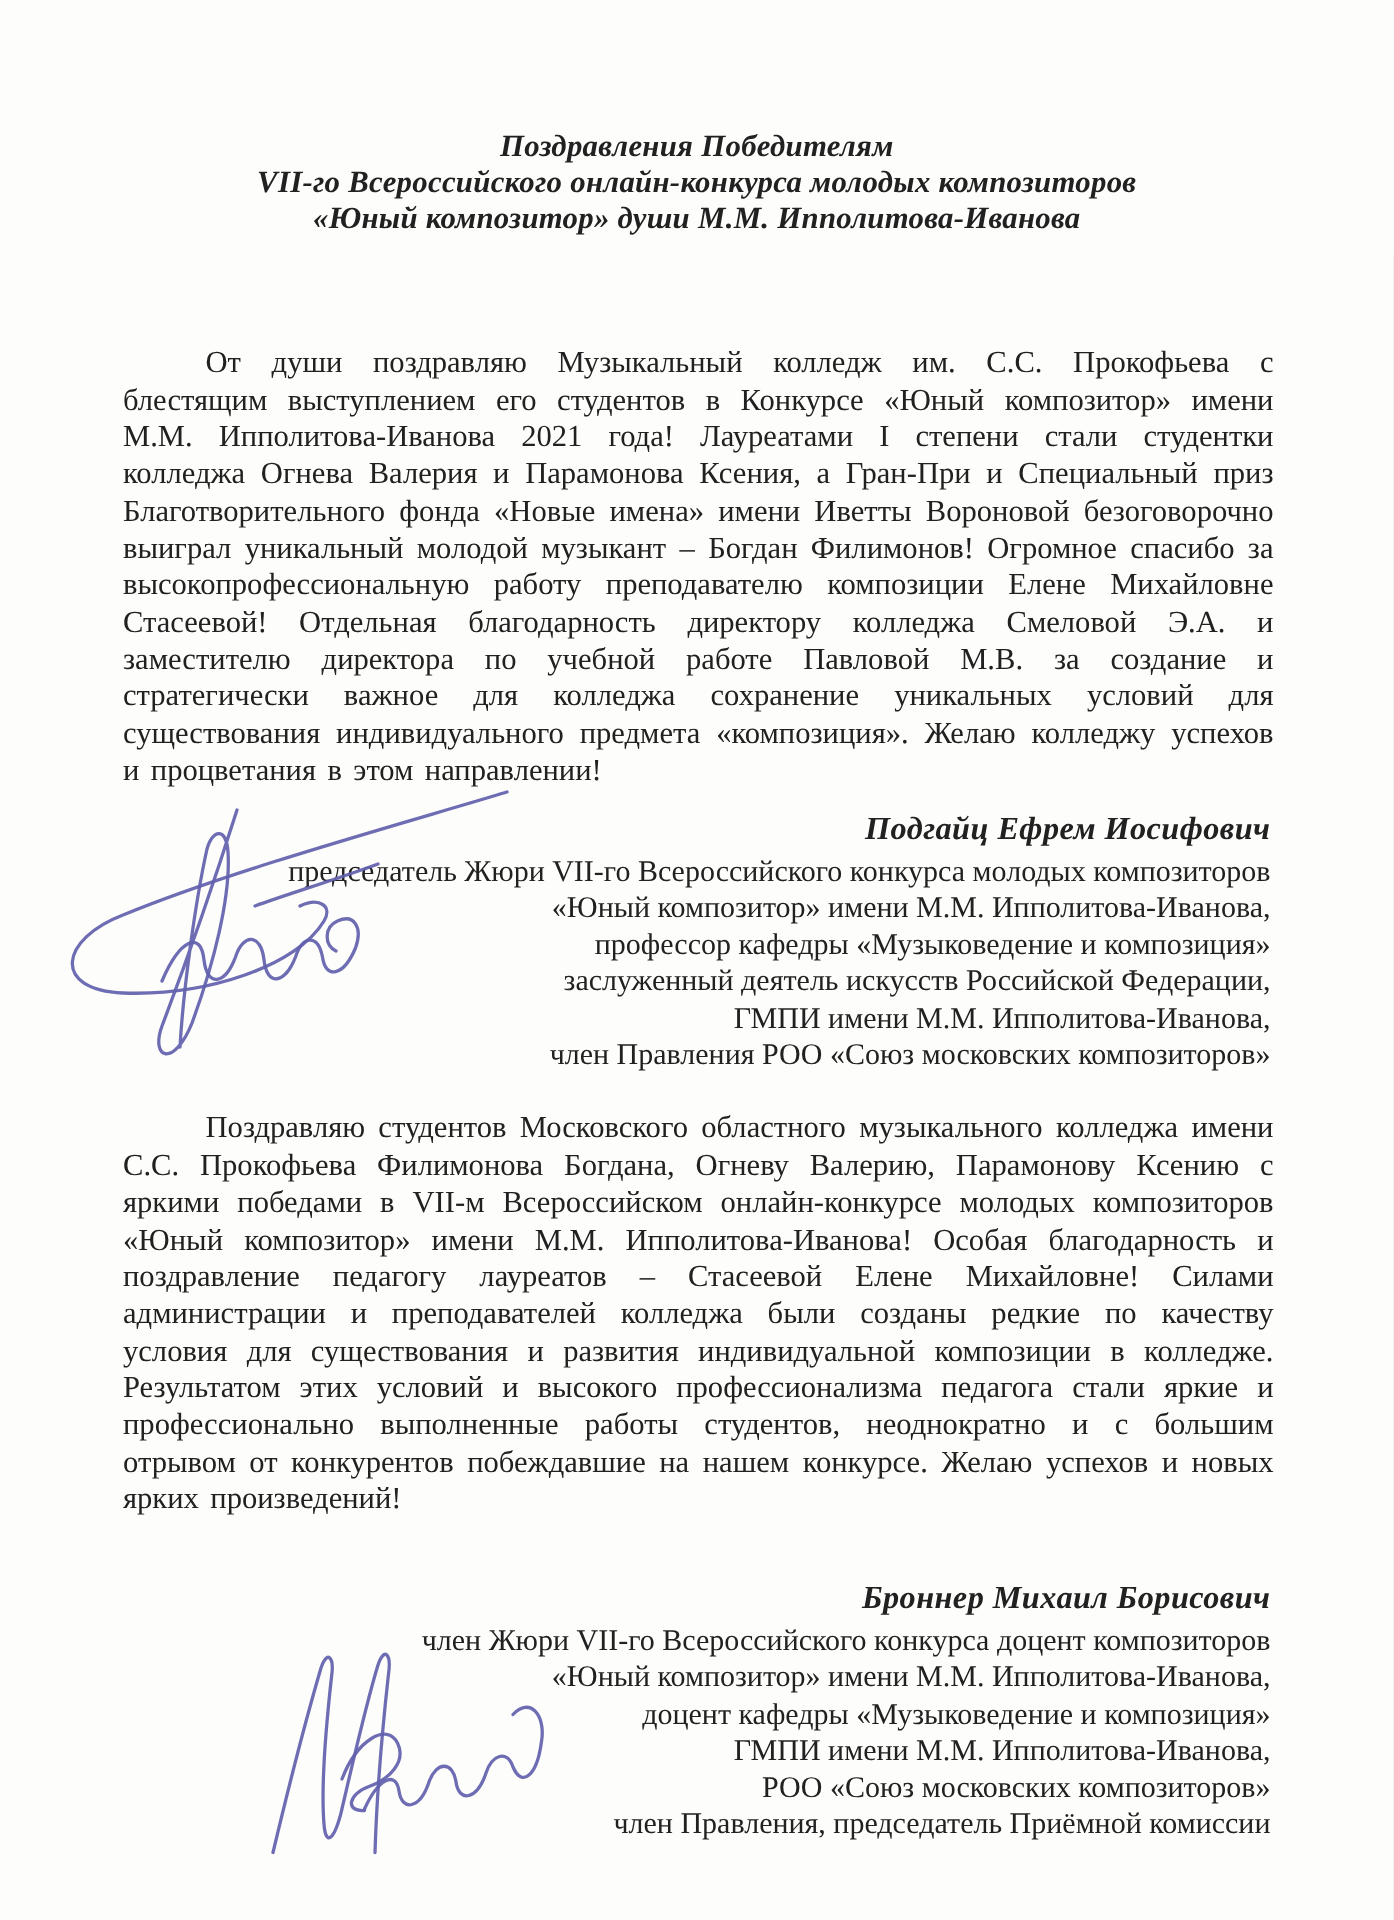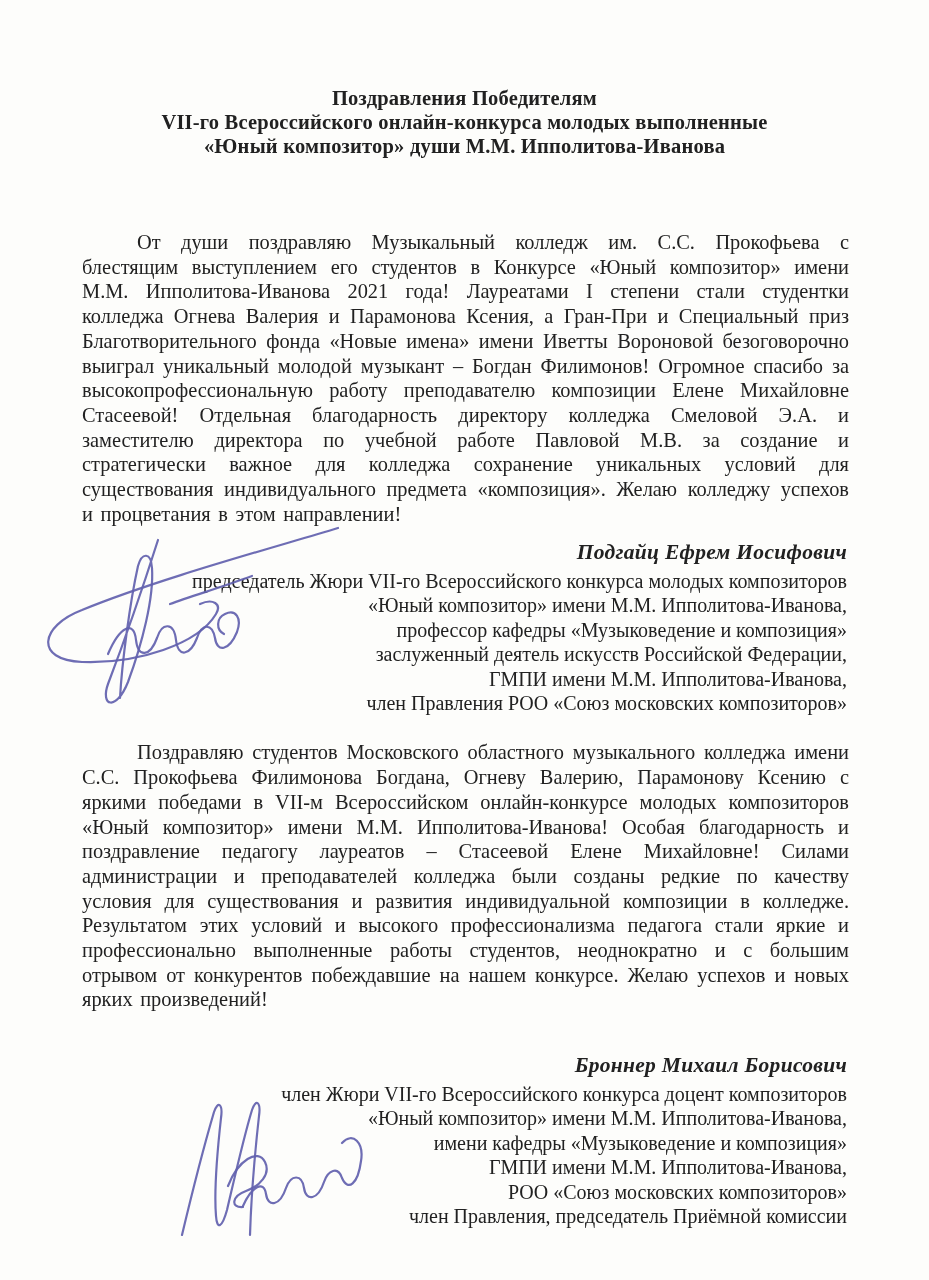--- a/index.html
+++ b/index.html
@@ -12,20 +12,21 @@
     font-family:"Liberation Serif","DejaVu Serif",serif;
     overflow:hidden;
   }
   .title-block {
     position:absolute; top:87px; left:0; right:0;
     text-align:center;
     font-weight:bold;
     font-size:20.5px;
     line-height:23.8px;
     letter-spacing:0.2px;
+    font-style:italic;
   }
   .para {
     position:absolute; left:82px; width:767px;
     text-align:justify;
     font-size:20.4px;
     line-height:24.7px;
     text-indent:55px;
     word-spacing:2.5px;
   }
   #paragraph-1 { top:198px;margin-top:32px; }
@@ -58,21 +59,21 @@
   #ink-1 { left:20px; top:512px; }
   #ink-2 { left:170px; top:1088px; }
 </style>
 </head>
 <body>
 
 <div class="page">
 
   <div class="title-block">
     <div>Поздравления Победителям</div>
-    <div>VII-го Всероссийского онлайн-конкурса молодых выполненные</div>
+    <div>VII-го Всероссийского онлайн-конкурса молодых композиторов</div>
     <div>«Юный композитор» души М.М. Ипполитова-Иванова</div>
   </div>
 
   <p class="para" id="paragraph-1">От души поздравляю Музыкальный колледж им. С.С. Прокофьева с блестящим выступлением его студентов в Конкурсе «Юный композитор» имени М.М. Ипполитова-Иванова 2021 года! Лауреатами I степени стали студентки колледжа Огнева Валерия и Парамонова Ксения, а Гран-При и Специальный приз Благотворительного фонда «Новые имена» имени Иветты Вороновой безоговорочно выиграл уникальный молодой музыкант – Богдан Филимонов! Огромное спасибо за высокопрофессиональную работу преподавателю композиции Елене Михайловне Стасеевой! Отдельная благодарность директору колледжа Смеловой Э.А. и заместителю директора по учебной работе Павловой М.В. за создание и стратегически важное для колледжа сохранение уникальных условий для существования индивидуального предмета «композиция». Желаю колледжу успехов и процветания в этом направлении!</p>
 
   <div class="sig-block" id="sig-block-1">
     <div class="sig-name">Подгайц Ефрем Иосифович</div>
     <div>председатель Жюри VII-го Всероссийского конкурса молодых композиторов</div>
     <div>«Юный композитор» имени М.М. Ипполитова-Иванова,</div>
     <div>профессор кафедры «Музыковедение и композиция»</div>
@@ -87,21 +88,21 @@
     <path d="M138,28 C124,72 104,130 88,172 C80,194 96,200 108,170 C122,132 134,86 132,56 C131,40 122,40 118,54 C110,90 102,150 100,186"></path>
     <path d="M88,142 C100,114 114,108 116,128 C118,146 130,145 137,126 C142,110 154,110 156,128 C158,146 170,144 177,126 C182,111 192,111 195,126 C197,141 209,139 217,120 C222,106 216,97 205,102 C196,106 196,118 204,122"></path>
   </svg>
 
   <p class="para" id="paragraph-2">Поздравляю студентов Московского областного музыкального колледжа имени С.С. Прокофьева Филимонова Богдана, Огневу Валерию, Парамонову Ксению с яркими победами в VII-м Всероссийском онлайн-конкурсе молодых композиторов «Юный композитор» имени М.М. Ипполитова-Иванова! Особая благодарность и поздравление педагогу лауреатов – Стасеевой Елене Михайловне! Силами администрации и преподавателей колледжа были созданы редкие по качеству условия для существования и развития индивидуальной композиции в колледже. Результатом этих условий и высокого профессионализма педагога стали яркие и профессионально выполненные работы студентов, неоднократно и с большим отрывом от конкурентов побеждавшие на нашем конкурсе. Желаю успехов и новых ярких произведений!</p>
 
   <div class="sig-block" id="sig-block-2">
     <div class="sig-name">Броннер Михаил Борисович</div>
     <div>член Жюри VII-го Всероссийского конкурса доцент композиторов</div>
     <div>«Юный композитор» имени М.М. Ипполитова-Иванова,</div>
-    <div>имени кафедры «Музыковедение и композиция»</div>
+    <div>доцент кафедры «Музыковедение и композиция»</div>
     <div>ГМПИ имени М.М. Ипполитова-Иванова,</div>
     <div>РОО «Союз московских композиторов»</div>
     <div>член Правления, председатель Приёмной комиссии</div>
   </div>
 
   <svg class="ink" id="ink-2" width="205" height="155" viewBox="0 0 205 155" xmlns="http://www.w3.org/2000/svg">
     <path d="M12,147 C22,105 34,58 44,24 C48,12 53,16 51,30 C47,66 44,104 46,128 C47,142 52,140 57,122 C65,88 74,48 82,22 C86,10 91,14 89,28 C85,64 81,114 80,147"></path>
     <path d="M58,98 C68,72 88,60 95,74 C101,86 90,98 76,103 C62,108 60,120 73,119"></path>
     <path d="M73,118 C82,98 94,92 96,106 C98,120 110,118 116,100 C121,86 132,86 134,100 C136,114 148,112 154,94 C158,82 168,78 172,90 C178,104 188,96 191,73 C194,55 183,43 172,55"></path>
   </svg>

